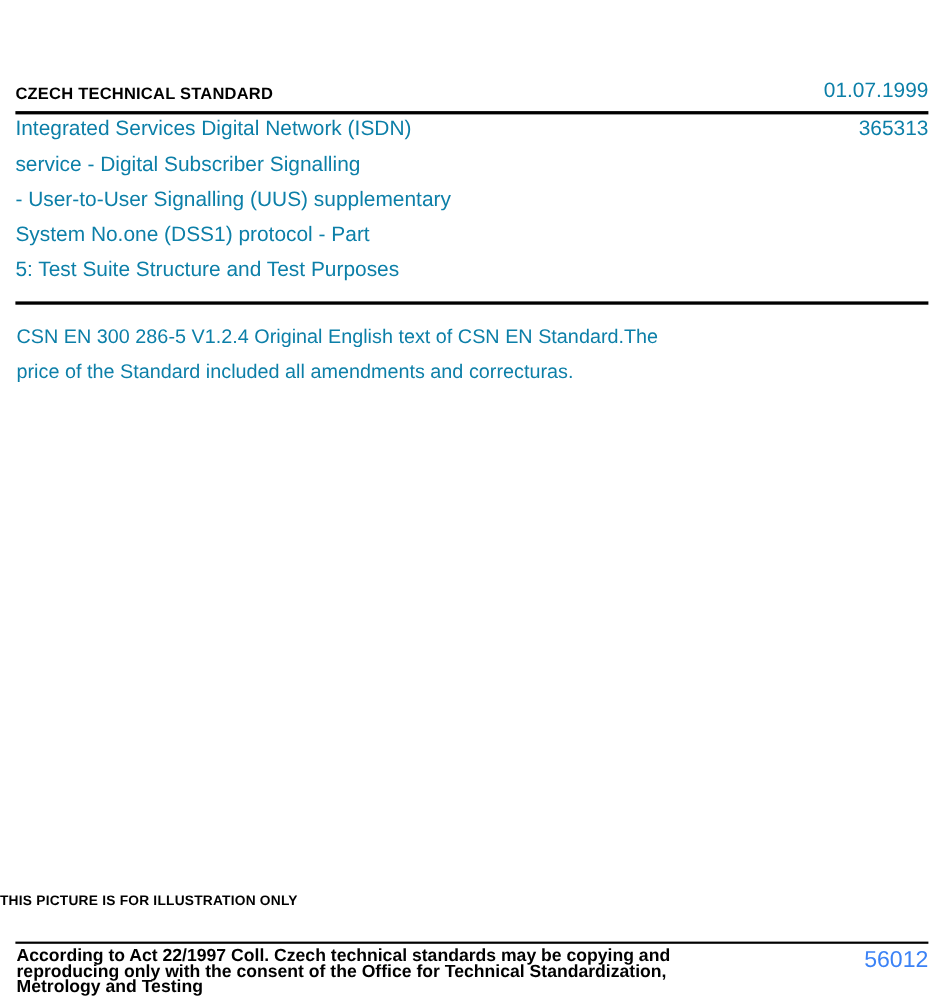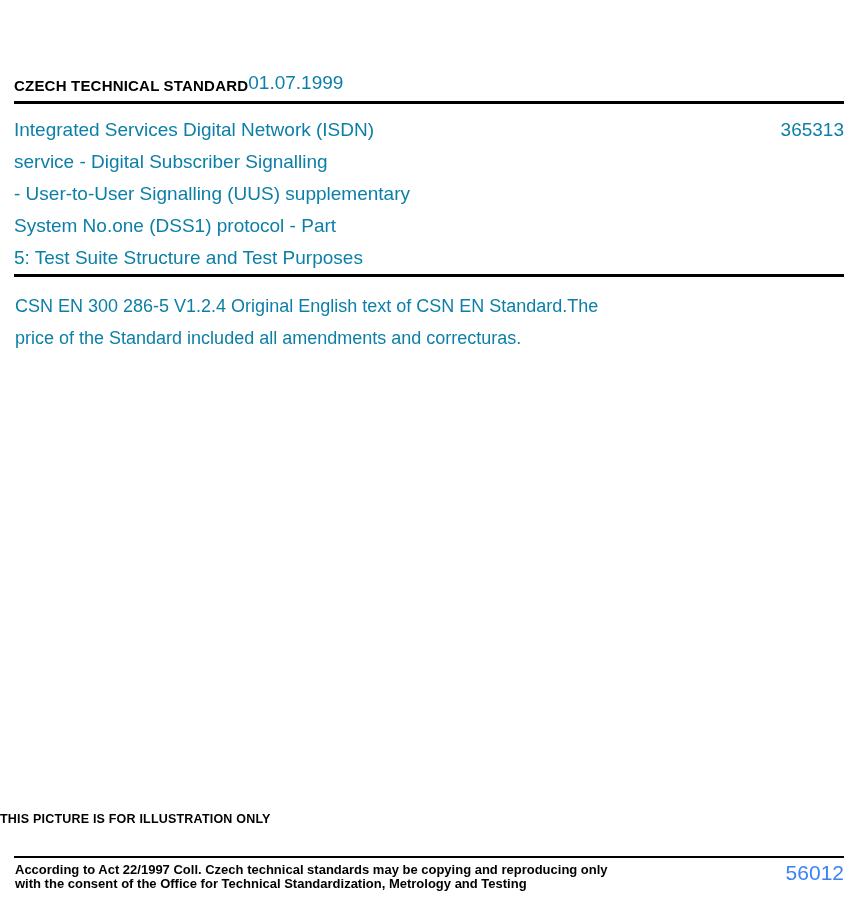--- a/index.html
+++ b/index.html
@@ -25,21 +25,21 @@
   }
 
   
   .header-row {
     position: absolute;
     left: 14px;
     top: 72px;
     width: 830px;
     display: flex;
     align-items: flex-end;
-    justify-content: flex-start;
+    justify-content: space-between;
   }
   .header-title {
     font-size: 15px;
     font-weight: bold;
     color: #000000;
     letter-spacing: 0.2px;
   }
   .header-date {
     font-size: 19px;
     font-weight: normal;
@@ -66,21 +66,21 @@
     left: 14px;
     top: 856px;
     width: 830px;
     height: 2px;
   }
 
   
   .title-block {
     position: absolute;
     left: 14px;
-    top: 114px;
+    top: 102px;
     width: 830px;
     height: 155px;
   }
   .title-left {
     position: absolute;
     left: 0;
     top: 0;
     width: 540px;
     font-size: 19px;
     line-height: 32px;
@@ -134,21 +134,21 @@
     color: #000000;
     letter-spacing: 0.2px;
   }
 
   
   .footer-text {
     position: absolute;
     left: 15px;
     top: 863px;
     width: 600px;
-    font-size: 13px;
+    font-size: 16px;
     line-height: 14px;
     font-weight: bold;
     color: #000000;
   }
   .footer-number {
     position: absolute;
     right: 21px;
     top: 861px;
     font-size: 21px;
     color: #3b82f6;

